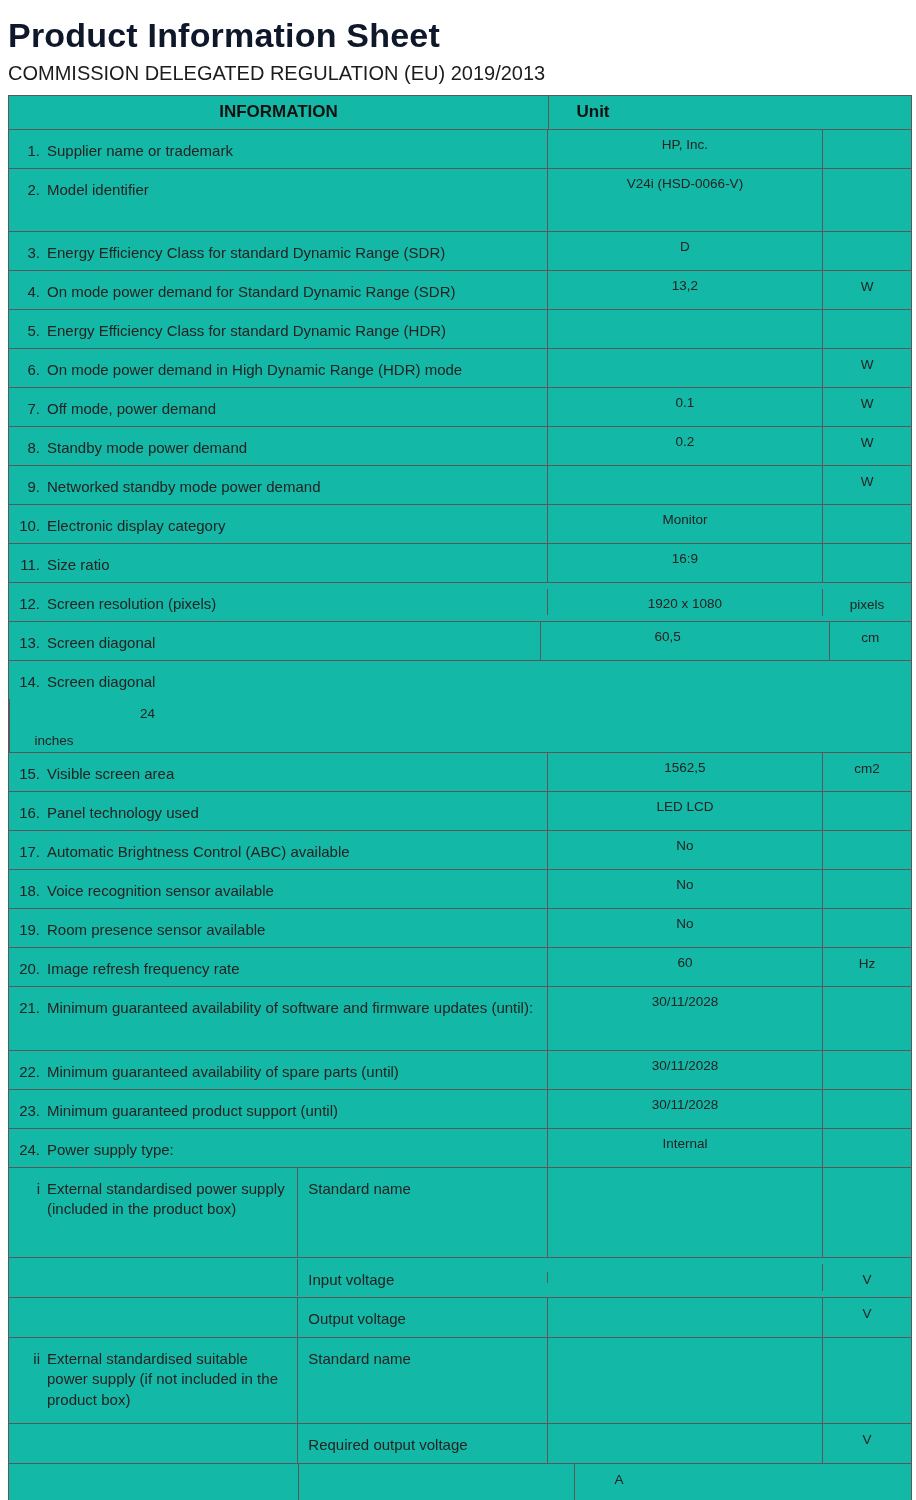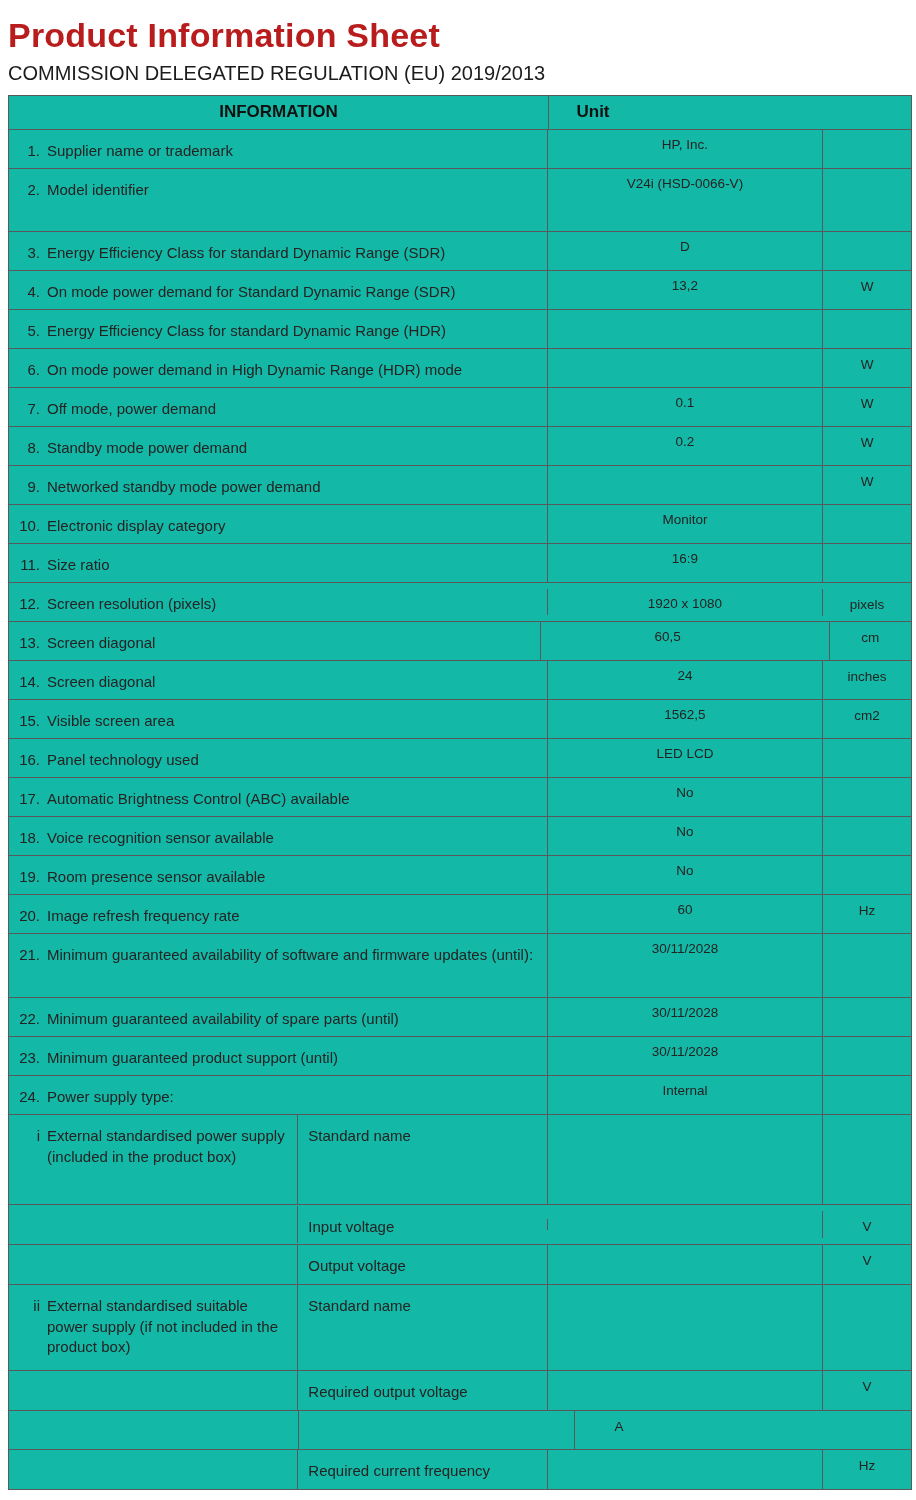--- a/index.html
+++ b/index.html
@@ -8,21 +8,21 @@
     width: 916px;
     height: 1500px;
     overflow: hidden;
     font-family: "Liberation Sans", sans-serif;
     color: #232323;
   }
   .page { padding: 16px 4px 0 8px; }
   .doc-title {
     font-size: 34px;
     font-weight: bold;
-    color: #b91c1c;
+    color: #0f172a;
     letter-spacing: 0.2px;
     line-height: 1.15;
   }
   .doc-subtitle {
     font-size: 20px;
     color: #1c1c1c;
     margin-top: 7px;
     margin-bottom: 10px;
   }
   .pis-table {
@@ -207,21 +207,21 @@
       <div class="trow" style="min-height: 39px; gap: 34px;">
         <div class="c c-info">
           <div class="label-wrap">
             <span class="num">13.</span>
             <span class="lbl">Screen diagonal</span>
           </div>
         </div>
         <div class="c c-value">60,5</div>
         <div class="c c-unit">cm</div>
       </div>
-      <div class="trow" style="min-height: 39px;">
+      <div class="trow" style="min-height: 39px; flex-direction: column;">
         <div class="c c-info">
           <div class="label-wrap">
             <span class="num">14.</span>
             <span class="lbl">Screen diagonal</span>
           </div>
         </div>
         <div class="c c-value">24</div>
         <div class="c c-unit">inches</div>
       </div>
       <div class="trow" style="min-height: 39px;">

